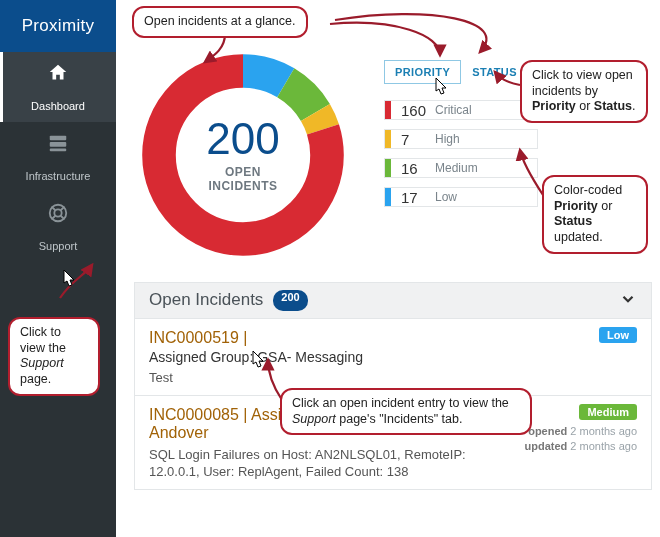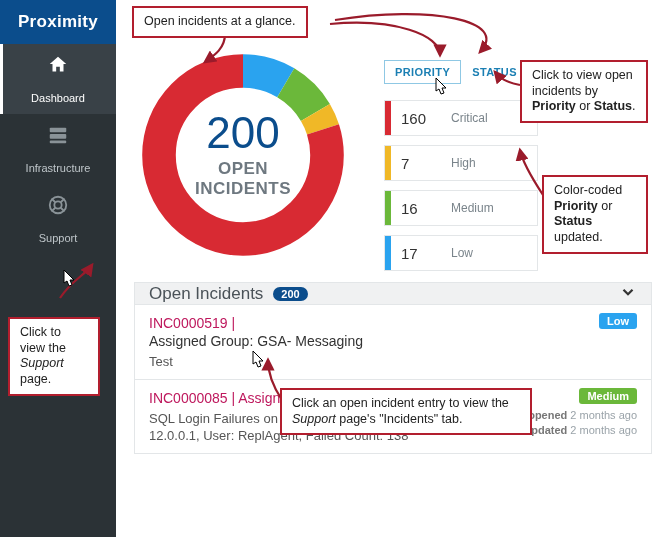--- a/index.html
+++ b/index.html
@@ -1,68 +1,68 @@
 <!DOCTYPE html>
 <html><head>
 <meta charset="utf-8">
 <style>
   * { box-sizing: border-box; margin: 0; padding: 0; }
   body { font-family: "Segoe UI", Arial, sans-serif; font-size: 13px; color: #333; background: #f7f8f9; width: 660px; height: 537px; overflow: hidden; position: relative; }
 
   
   .sidebar { position: absolute; left: 0; top: 0; width: 116px; height: 537px; background: #2b3236; color: #bfc6ca; }
-  .brand { background: #0b4d8c; color: #fff; height: 44px; display: flex; align-items: center; justify-content: center; font-weight: 700; font-size: 17px; letter-spacing: 0.3px; }
+  .brand { background: #0b4d8c; color: #fff; height: 52px; display: flex; align-items: center; justify-content: center; font-weight: 400; font-size: 17px; letter-spacing: 0.3px; }
   .navlist { display: flex; flex-direction: column; }
   .navitem { display: flex; flex-direction: column; align-items: center; gap: 16px; padding: 10px 4px 10px; cursor: pointer; position: relative; }
   .navitem.active { background: #394147; color: #fff; }
   .navitem .icon { width: 22px; height: 22px; display: flex; align-items: center; justify-content: center; }
   .navitem .lbl { font-size: 11px; }
   .nav-active-bar { position: absolute; left: 0; top: 0; bottom: 0; width: 3px; background: #fff; display: none; }
   .navitem.active .nav-active-bar { display: block; }
 
   
   .main { position: absolute; left: 116px; top: 0; right: 0; bottom: 0; background: #ffffff; }
 
   
   .donut-wrap { position: absolute; left: 22px; top: 50px; width: 210px; height: 210px; }
   .donut-center { position: absolute; left: 50%; top: 50%; transform: translate(-50%, -50%); text-align: center; }
   .donut-num { font-size: 44px; font-weight: 300; color: #0b4d8c; line-height: 1; }
-  .donut-sub { font-size: 17px; font-weight: 600; color: #6e7880; letter-spacing: 0.5px; margin-top: 4px; line-height: 1.2; }
+  .donut-sub { font-size: 12px; font-weight: 600; color: #6e7880; letter-spacing: 0.5px; margin-top: 4px; line-height: 1.2; }
 
   
   .tabs { position: absolute; left: 268px; top: 60px; display: flex; }
   .tab { padding: 5px 10px; font-size: 11px; font-weight: 700; letter-spacing: 0.4px; color: #1b7fb3; border: 1px solid transparent; cursor: pointer; position: relative; }
   .tab.active { border: 1px solid #8fc8e4; background: #fff; }
 
   
   .stats { position: absolute; left: 268px; top: 100px; width: 154px; display: flex; flex-direction: column; gap: 9px; }
-  .stat { border: 1px solid #e3e6e8; background: #fff; display: flex; align-items: center; height: 36px; }
+  .stat { border: 1px solid #e3e6e8; background: #fff; display: flex; align-items: center; height: 20px; }
   .stat .bar { width: 6px; height: 100%; }
   .stat .val { font-size: 15px; font-weight: 400; color: #333; margin-left: 10px; min-width: 28px; }
-  .stat .name { font-size: 12px; color: #7a848b; margin-left: 22px; }
+  .stat .name { font-size: 12px; color: #7a848b; margin-left: 6px; }
 
   
   .panel { position: absolute; left: 18px; right: 8px; top: 282px; border: 1px solid #e3e6e8; background: #f0f1f2; }
-  .panel-head { display: flex; align-items: center; padding: 0 14px; gap: 10px; border-radius: 11px; }
+  .panel-head { display: flex; padding: 7px 14px; gap: 10px; border-radius: 11px; }
   .panel-title { font-size: 17px; color: #4a5258; font-weight: 400; }
   .pill { background: #0b4d8c; color: #fff; border-radius: 10px; font-size: 11px; font-weight: 700; padding: 1px 8px; }
   .panel-collapse { margin-left: auto; color: #333; cursor: pointer; }
 
   .inc { background: #fff; border-top: 1px solid #e3e6e8; padding: 10px 14px 8px; position: relative; }
-  .inc-line1 { font-size: 14px; color: #be185d; }
+  .inc-line1 { font-size: 16px; color: #a16207; }
   .inc-line2 { font-size: 14px; color: #333; margin-top: 2px; }
   .inc-desc { font-size: 13px; color: #555; margin-top: 4px; line-height: 1.35; max-width: 330px; }
   .badge { position: absolute; right: 14px; top: 8px; color: #fff; font-size: 11px; font-weight: 700; padding: 2px 8px; border-radius: 3px; }
   .badge.low { background: #2aa3ef; }
   .badge.med { background: #6bb83a; }
   .inc-meta { position: absolute; right: 14px; top: 28px; text-align: right; font-size: 11px; color: #9aa3a9; line-height: 1.4; }
   .inc-meta b { color: #777; font-weight: 600; }
 
   
-  .callout { position: absolute; background: #fff; border: 2px solid #b21e2e; border-radius: 0; padding: 6px 10px; font-size: 12.5px; color: #222; line-height: 1.25; z-index: 50; }
+  .callout { position: absolute; background: #fff; border: 2px solid #b21e2e; border-radius: 12px; padding: 6px 10px; font-size: 12.5px; color: #222; line-height: 1.25; z-index: 50; }
   .callout b { font-weight: 700; }
   .callout i { font-style: italic; }
 
   
   .overlay { position: absolute; left:0; top:0; width: 660px; height: 537px; pointer-events: none; z-index: 40; }
 
   
   .cursor { position: absolute; width: 20px; height: 24px; z-index: 60; pointer-events: none; }
 </style>
 </head>

